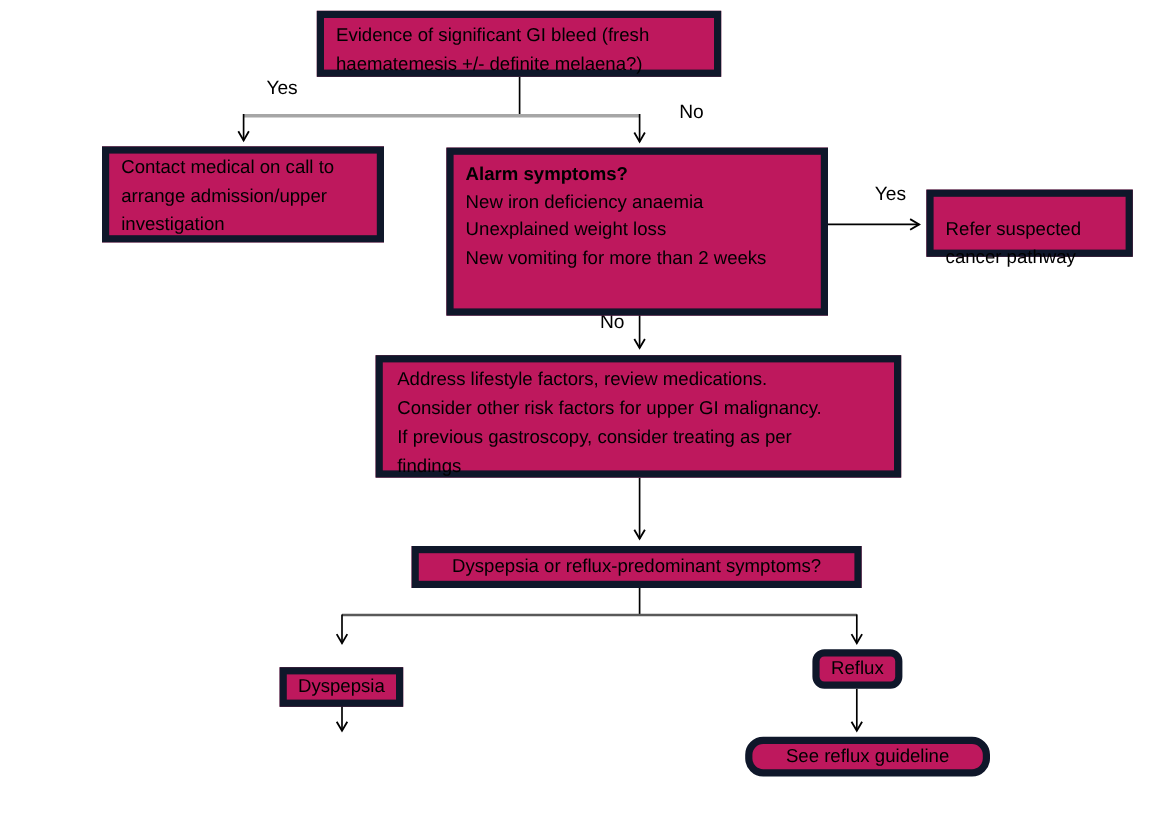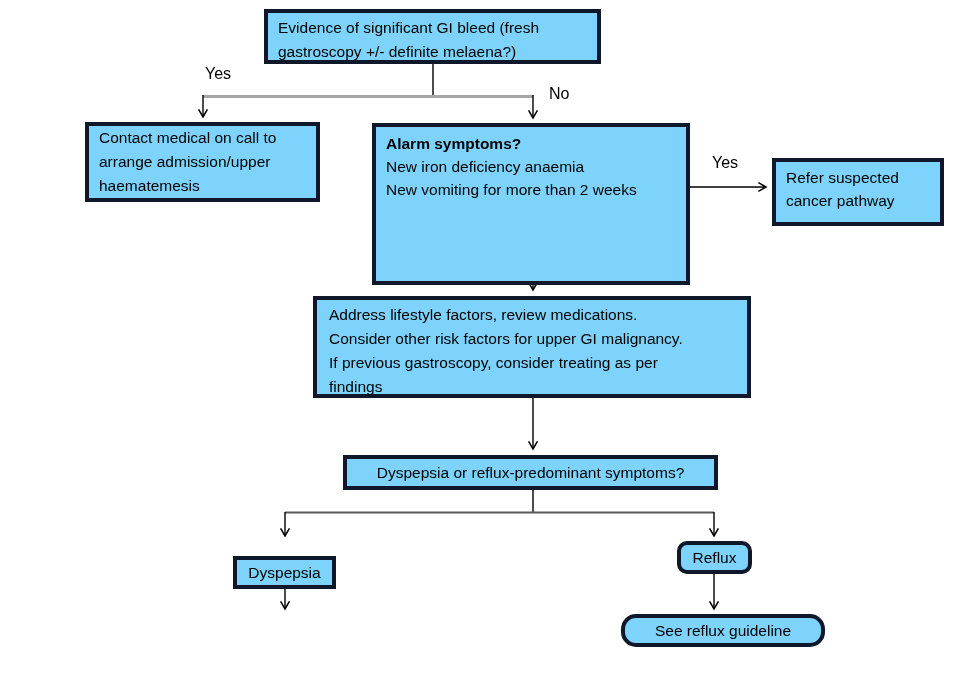--- a/index.html
+++ b/index.html
@@ -19,40 +19,41 @@
   #wires {
     position: absolute;
     left: 0;
     top: 0;
     width: 961px;
     height: 680px;
   }
   .node {
     position: absolute;
     box-sizing: border-box;
-    border: 4px solid #0f172a;
-    background: #7dd3fc;
+    border: 6px solid #0f172a;
+    background: #be185d;
     font-size: 15.5px;
     line-height: 24px;
   }
   .node.pad {
     padding: 3px 10px;
   }
   .node.center {
     display: flex;
     align-items: center;
     justify-content: center;
     text-align: center;
   }
   .bold-line { font-weight: bold; }
   .edge-label {
     position: absolute;
     font-size: 16px;
     line-height: 20px;
     white-space: nowrap;
+    margin-left: 17px;
   }
   .txtline { white-space: nowrap; }
 </style>
 </head>
 <body>
 
 <div id="canvas">
 
   <svg id="wires">
     <defs>
@@ -88,36 +89,37 @@
     <line x1="714" y1="574" x2="714" y2="609" stroke-width="1.4" marker-end="url(#arrowV)" stroke="#000000"></line>
   </svg>
 
   <div class="edge-label" style="left:205px; top:64px;">Yes</div>
   <div class="edge-label" style="left:549px; top:84px;">No</div>
   <div class="edge-label" style="left:712px; top:153px;">Yes</div>
   <div class="edge-label" style="left:483px; top:259px;">No</div>
 
   <div class="node pad" style="left:264px; top:9px; width:337px; height:55px;">
     <div class="txtline">Evidence of significant GI bleed (fresh</div>
-    <div class="txtline">gastroscopy +/- definite melaena?)</div>
+    <div class="txtline">haematemesis +/- definite melaena?)</div>
   </div>
 
   <div class="node pad" style="left:85px; top:122px; width:235px; height:80px; padding-top:0;">
     <div class="txtline">Contact medical on call to</div>
     <div class="txtline">arrange admission/upper</div>
-    <div class="txtline">haematemesis</div>
+    <div class="txtline">investigation</div>
   </div>
 
-  <div class="node pad" style="left:372px; top:123px; width:318px; height:162px; line-height:23.2px; padding-top:5px;">
+  <div class="node pad" style="left:372px; top:123px; width:318px; height:140px; line-height:23.2px; padding-top:5px;">
     <div class="txtline bold-line">Alarm symptoms?</div>
     <div class="txtline">New iron deficiency anaemia</div>
+    <div class="txtline">Unexplained weight loss</div>
     <div class="txtline">New vomiting for more than 2 weeks</div>
   </div>
 
-  <div class="node pad" style="left:772px; top:158px; width:172px; height:68px; padding-top:4px; line-height:23px;">
+  <div class="node pad" style="left:772px; top:158px; width:172px; height:56px; padding-top:16px; line-height:23px;">
     <div class="txtline">Refer suspected</div>
     <div class="txtline">cancer pathway</div>
   </div>
 
   <div class="node pad" style="left:313px; top:296px; width:438px; height:102px; padding-left:12px;">
     <div class="txtline">Address lifestyle factors, review medications.</div>
     <div class="txtline">Consider other risk factors for upper GI malignancy.</div>
     <div class="txtline">If previous gastroscopy, consider treating as per</div>
     <div class="txtline">findings</div>
   </div>

